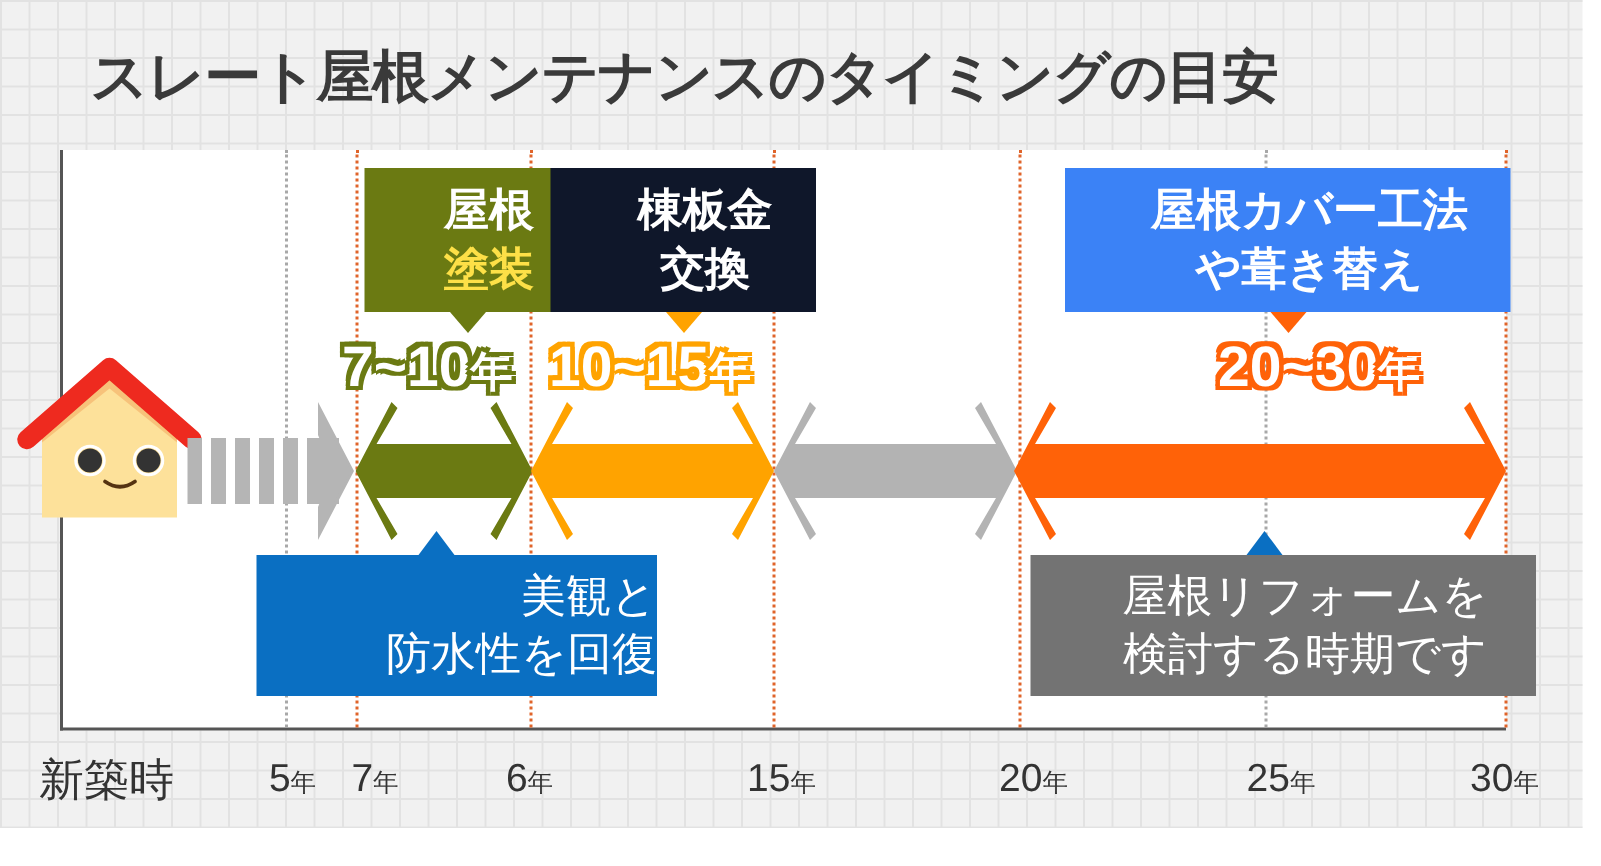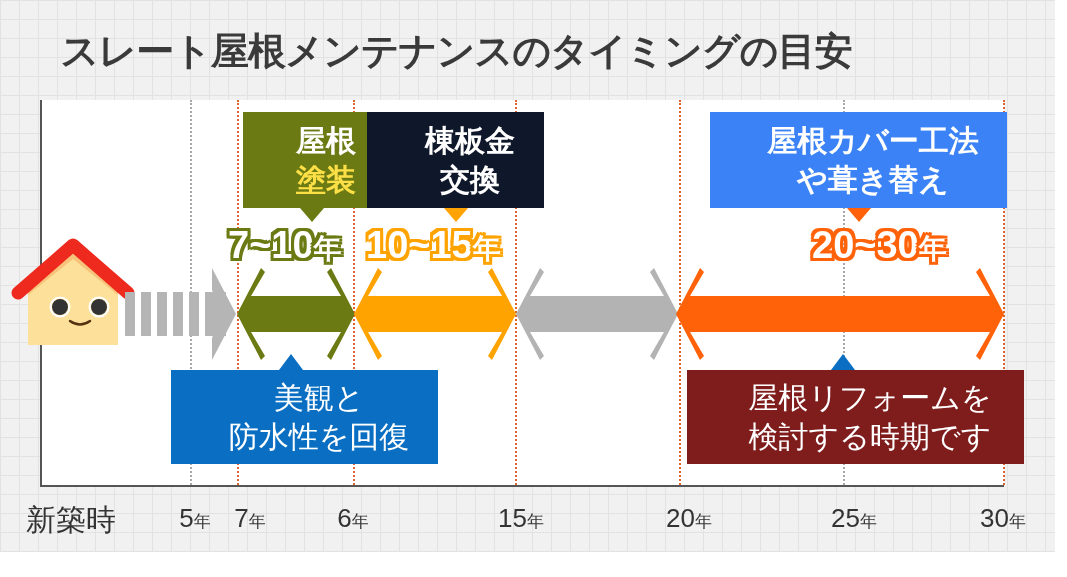--- a/index.html
+++ b/index.html
@@ -89,26 +89,26 @@
 <div class="range" style="left:228px;top:224px;-webkit-text-stroke:0;text-shadow:-3px -3px 0 #6b7a12,3px -3px 0 #6b7a12,-3px 3px 0 #6b7a12,3px 3px 0 #6b7a12,0 3px 0 #6b7a12,0 -3px 0 #6b7a12,3px 0 0 #6b7a12,-3px 0 0 #6b7a12;">
   <span>7~10</span><span class="u">年</span>
 </div>
 <div class="range" style="left:366px;top:224px;text-shadow:-3px -3px 0 #ffa300,3px -3px 0 #ffa300,-3px 3px 0 #ffa300,3px 3px 0 #ffa300,0 3px 0 #ffa300,0 -3px 0 #ffa300,3px 0 0 #ffa300,-3px 0 0 #ffa300;">
   <span>10~15</span><span class="u">年</span>
 </div>
 <div class="range" style="left:772px;top:224px;text-shadow:-3px -3px 0 #ff6208,3px -3px 0 #ff6208,-3px 3px 0 #ff6208,3px 3px 0 #ff6208,0 3px 0 #ff6208,0 -3px 0 #ff6208,3px 0 0 #ff6208,-3px 0 0 #ff6208;margin-left:40px;">
   <span>20~30</span><span class="u">年</span>
 </div>
 
-<div class="box" style="left:171px;top:370px;width:238px;height:94px;background:#0a6fc2;color:#0a6fc2;font-weight:normal;font-size:30px;">
+<div class="box" style="left:171px;top:370px;width:238px;height:94px;background:#0a6fc2;color:#0a6fc2;font-weight:normal;font-size:30px;align-items:flex-end;">
   <span class="ptr-up" style="left:120px"></span>
   <span style="color:#fff">美観と</span>
   <span style="color:#fff">防水性を回復</span>
 </div>
-<div class="box" style="left:687px;top:370px;width:308px;height:94px;background:#7f1d1d;color:#0a6fc2;font-weight:normal;font-size:30px;">
+<div class="box" style="left:687px;top:370px;width:308px;height:94px;background:#737373;color:#0a6fc2;font-weight:normal;font-size:30px;">
   <span class="ptr-up" style="left:156px"></span>
   <span style="color:#fff">屋根リフォームを</span>
   <span style="color:#fff">検討する時期です</span>
 </div>
 
 <div class="start-label">新築時</div>
 <div class="tick-label" style="left:195px"><span>5</span><span class="unit">年</span></div>
 <div class="tick-label" style="left:250px"><span>7</span><span class="unit">年</span></div>
 <div class="tick-label" style="left:353px"><span>6</span><span class="unit">年</span></div>
 <div class="tick-label" style="left:521px"><span>15</span><span class="unit">年</span></div>

